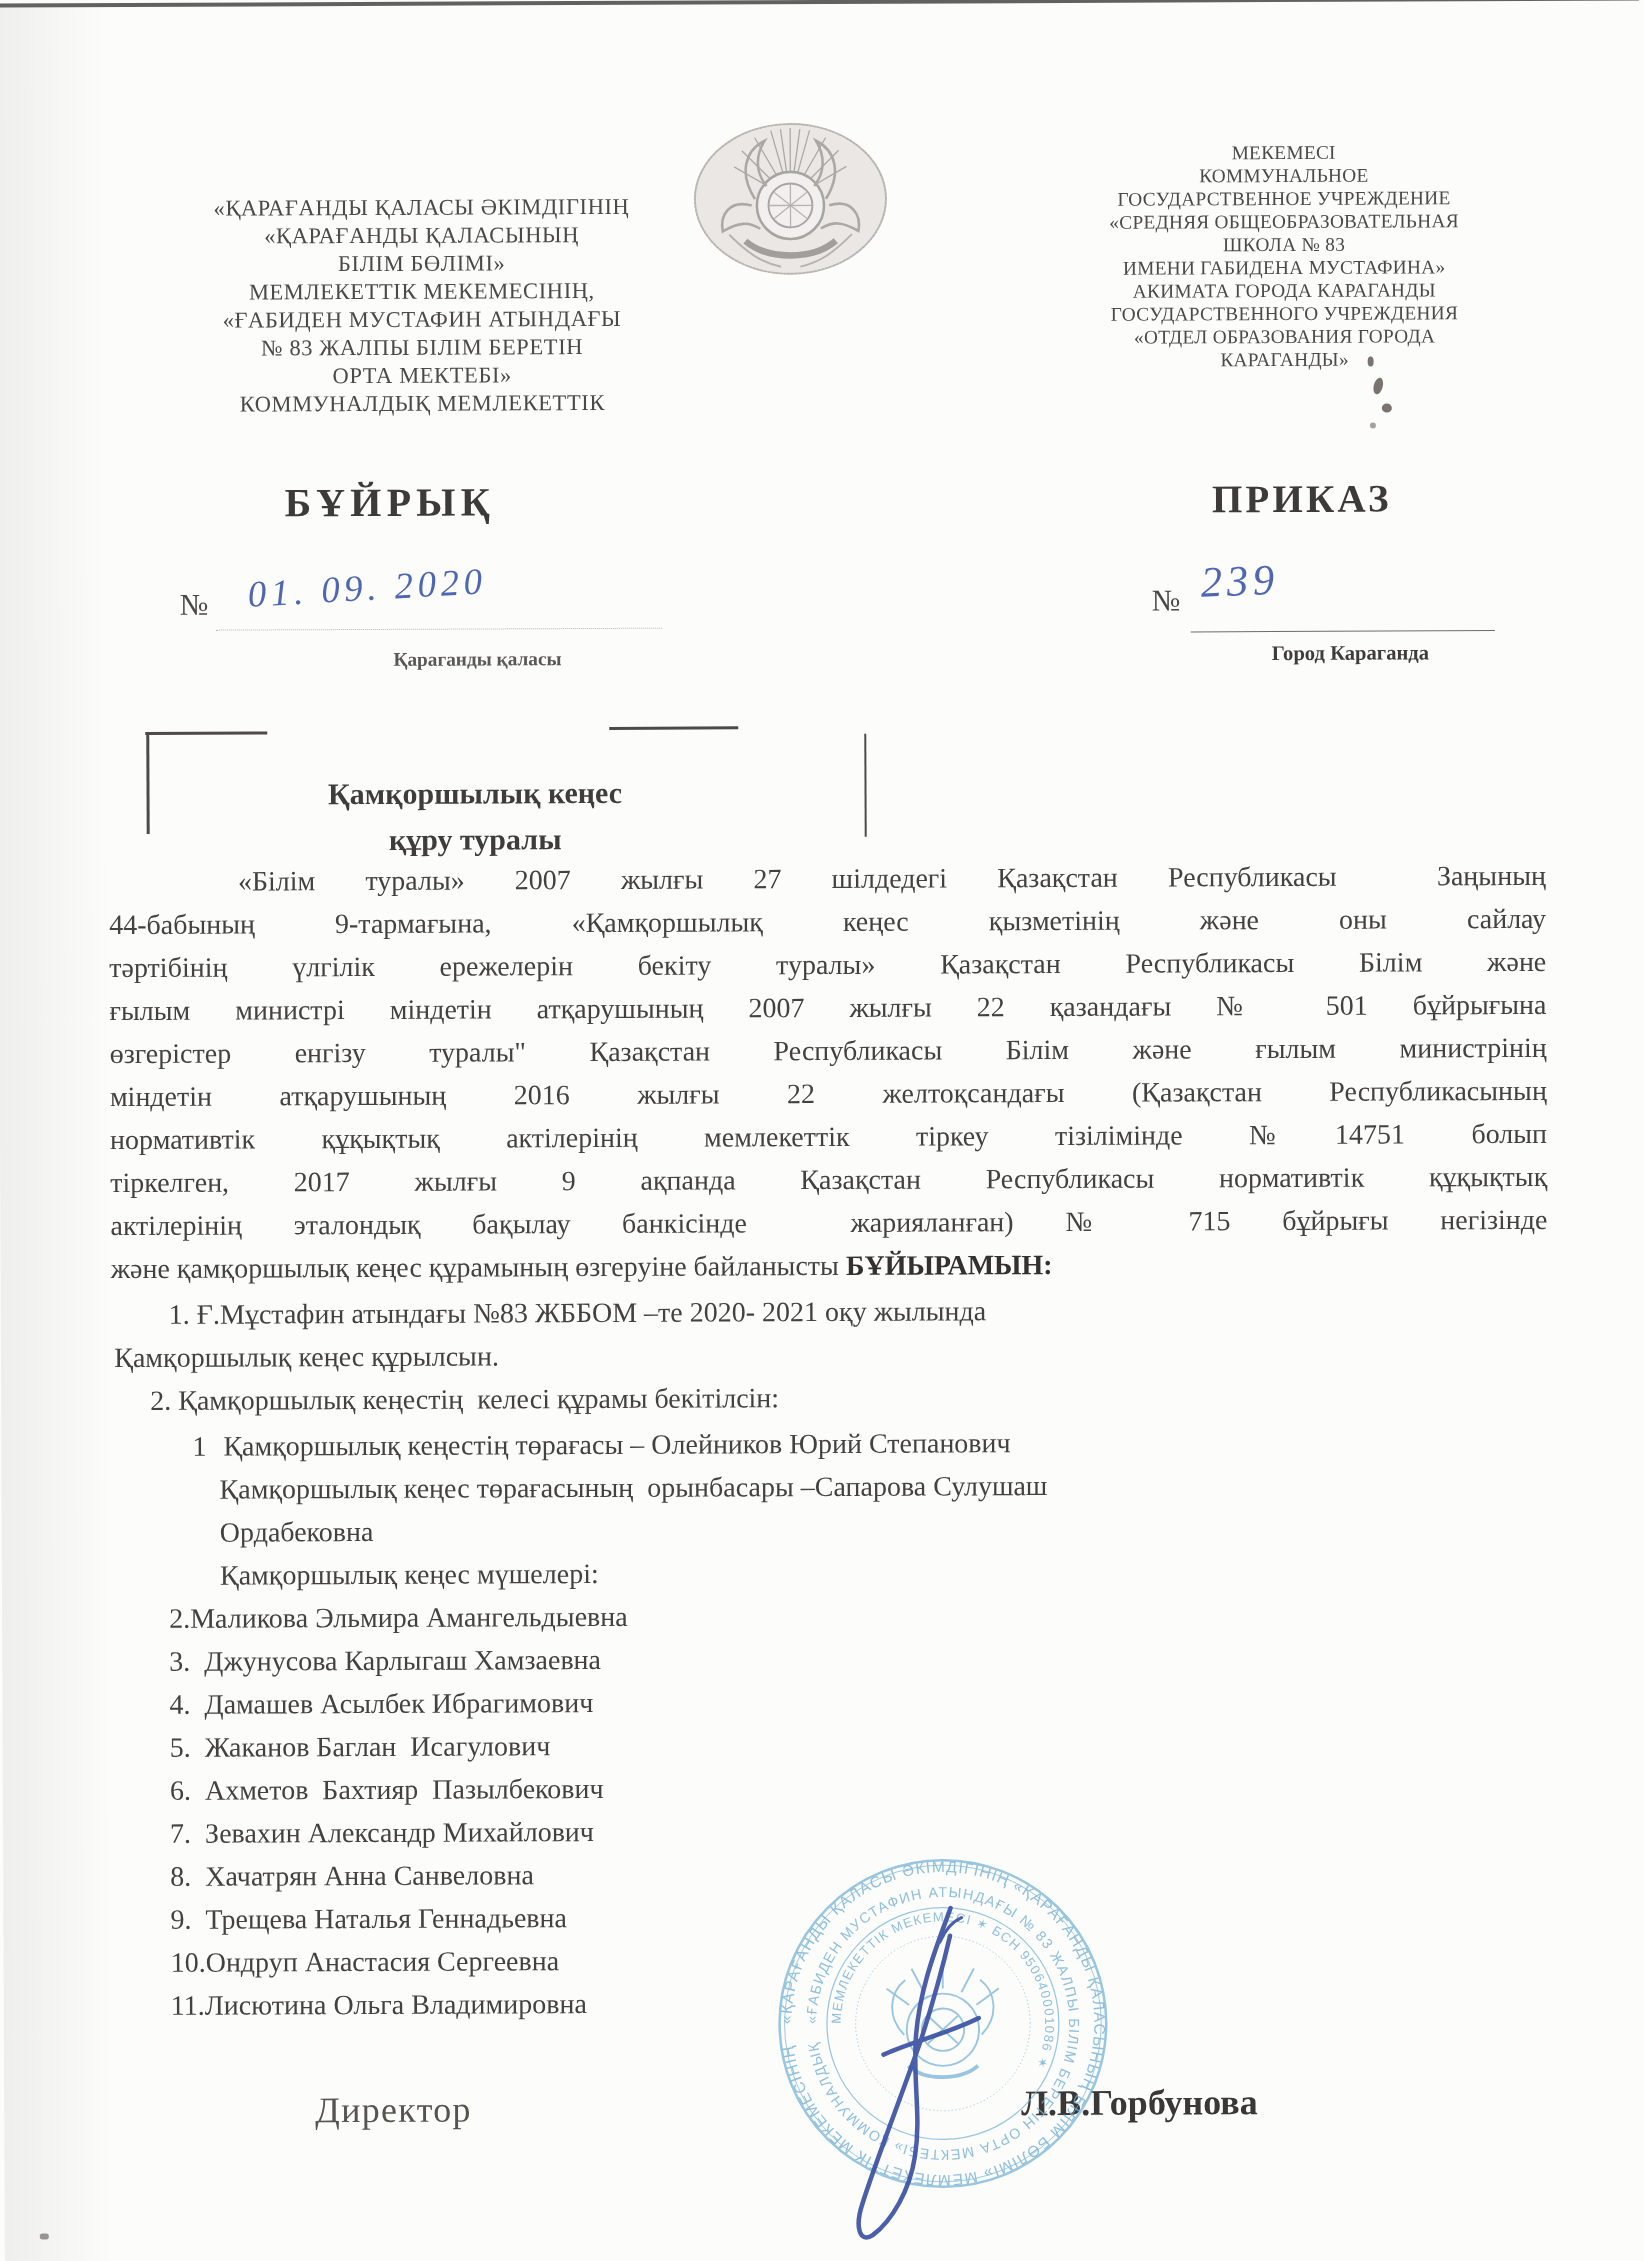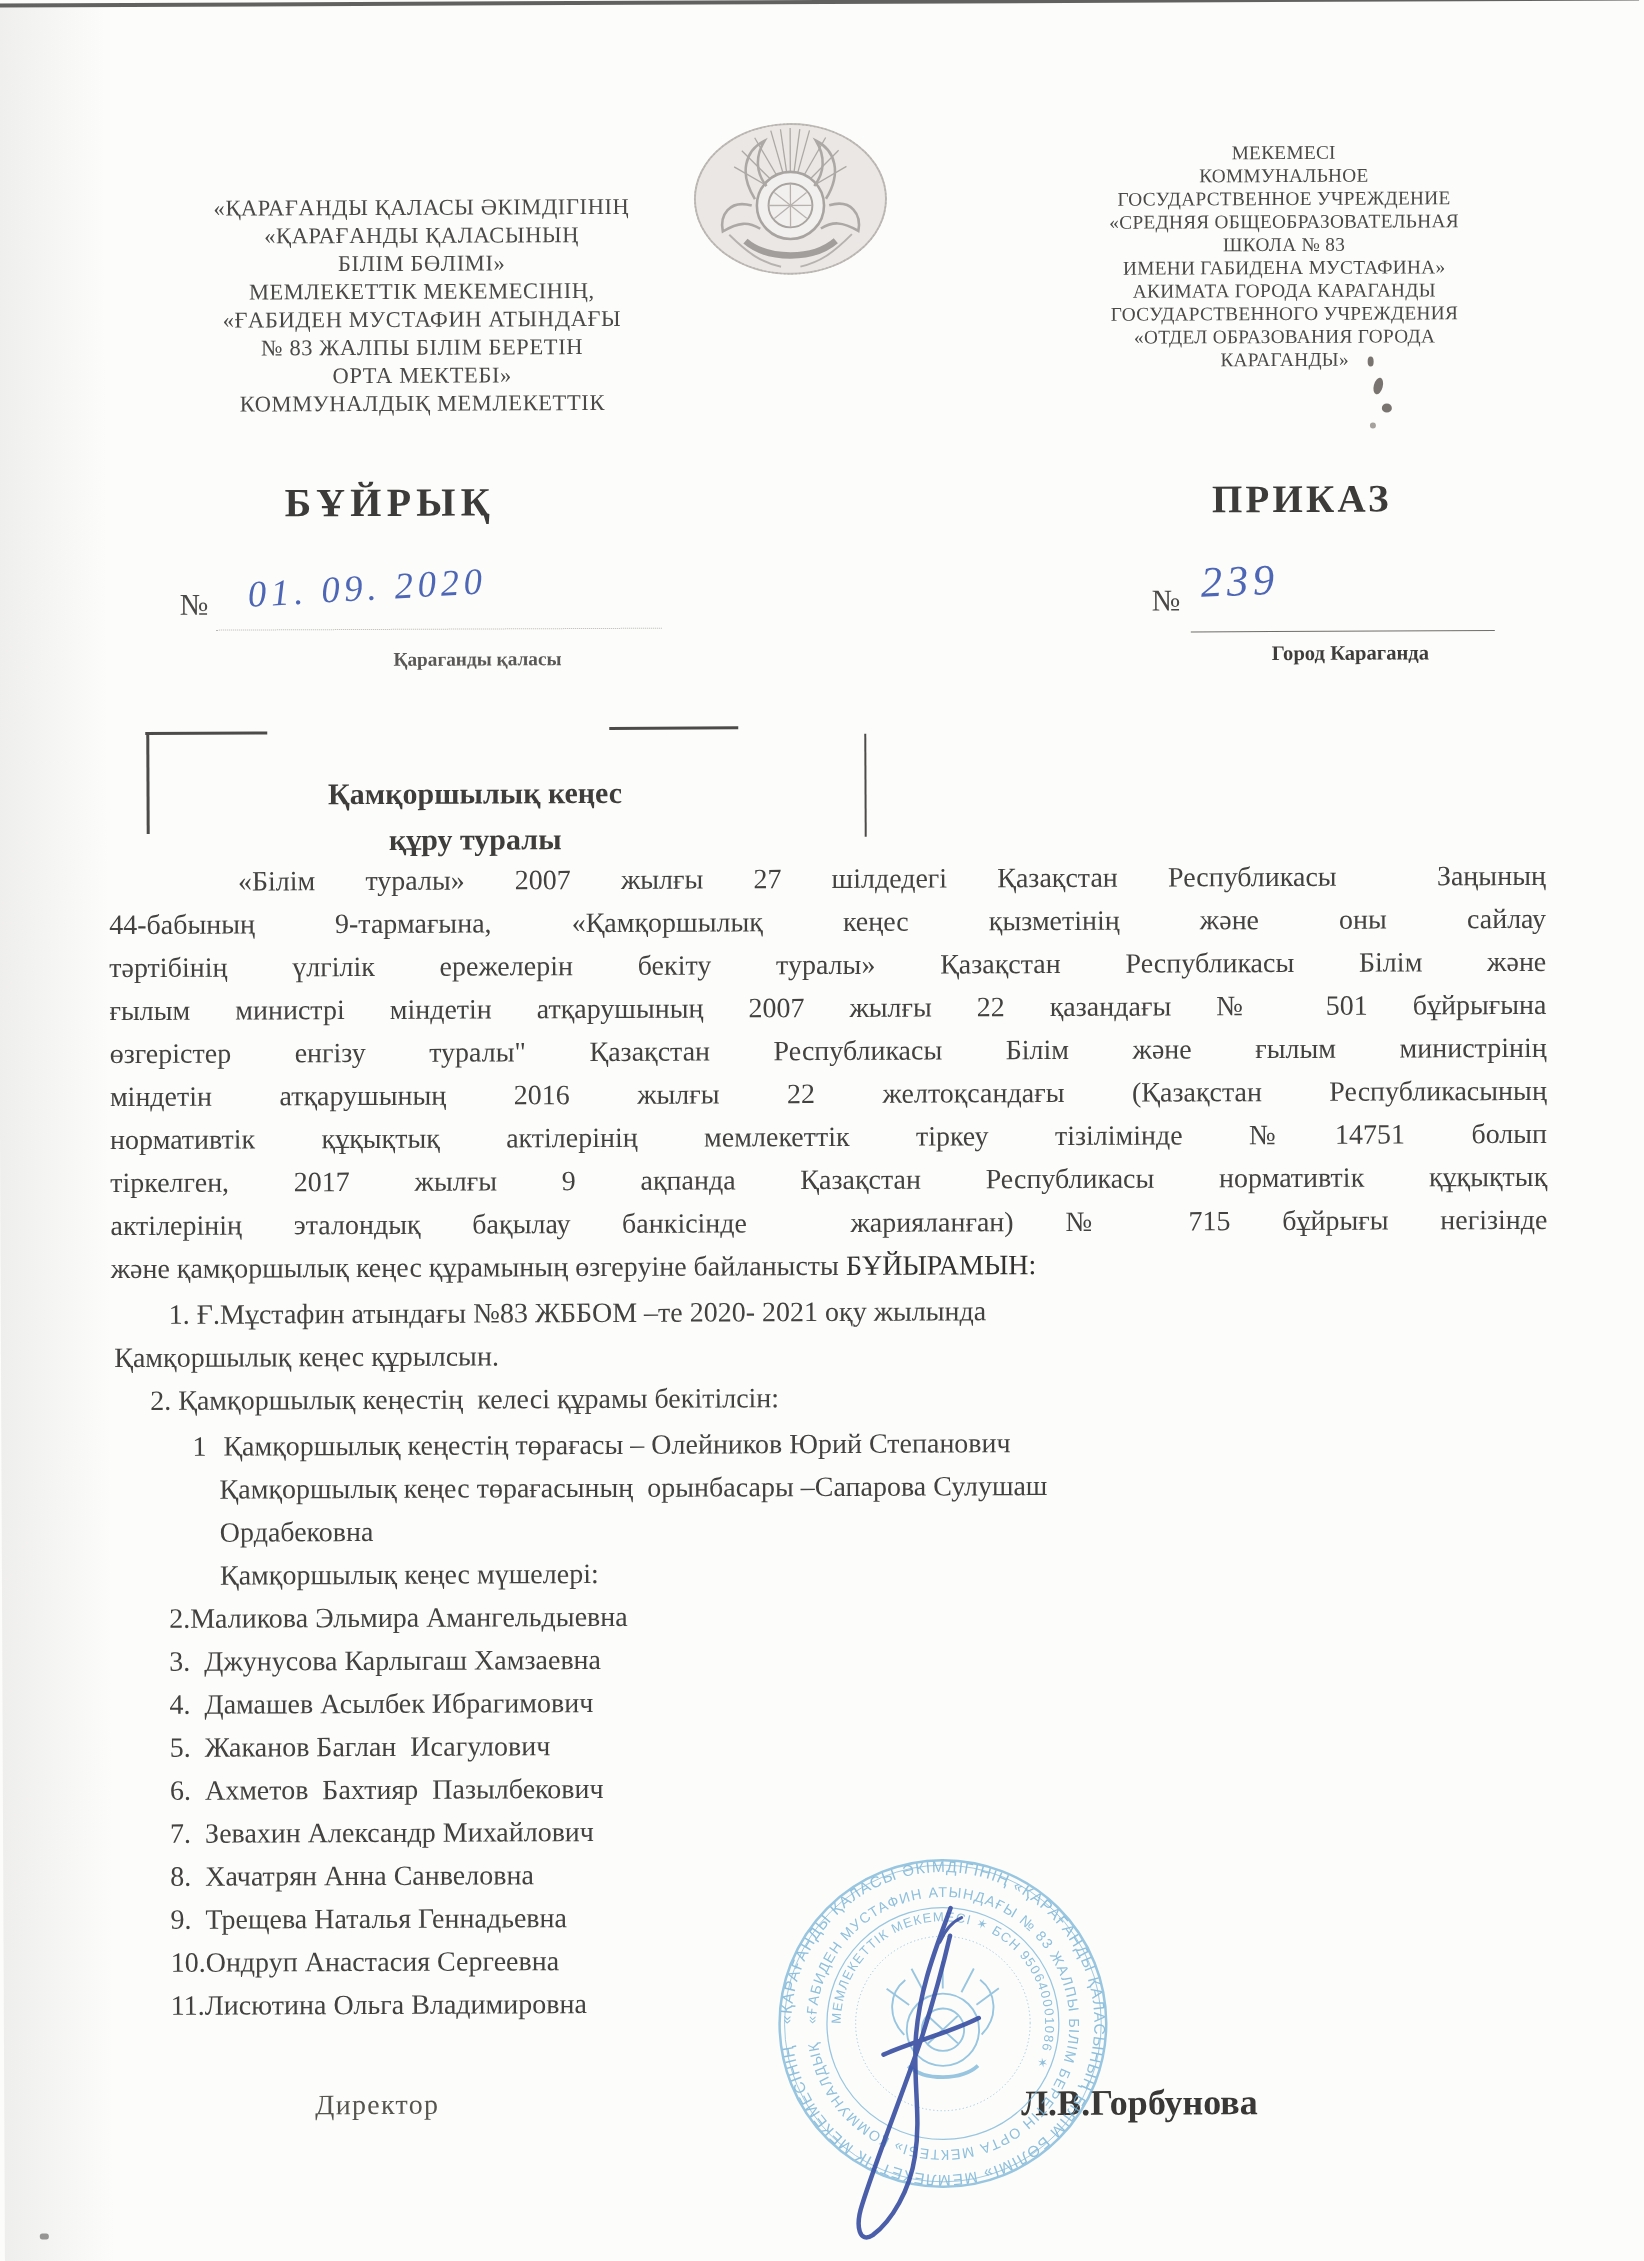--- a/index.html
+++ b/index.html
@@ -40,23 +40,23 @@
     font-size:30px;line-height:46px;font-weight:700;color:#3e3d3c;}
   
   .body-text{position:absolute;left:110px;top:857px;width:1437px;
     font-size:28px;line-height:43px;color:#434241;}
   .ln{white-space:pre-wrap;}
   .just{text-align:justify;text-align-last:justify;}
   .ind{padding-left:129px;}
   .pl5{padding-left:3.2px;}  .pl60{padding-left:39px;}  .pl90{padding-left:58px;}
   .pl126{padding-left:81px;} .pl167{padding-left:108px;} .pl89{padding-left:57px;}
   .num-gap{display:inline-block;width:31px;}
-  .bold{font-weight:400;color:#323130;}
-  
-  .director{position:absolute;left:311px;top:2087px;font-size:28px;color:#56544f;letter-spacing:1.3px;}
+  .bold{font-weight:700;color:#323130;}
+  
+  .director{position:absolute;left:311px;top:2087px;font-size:36px;color:#56544f;letter-spacing:1.3px;}
   .dir-name{position:absolute;left:1017px;top:2083px;font-size:36px;font-weight:700;color:#39383б;color:#393837;}
   
   .stamp{position:absolute;left:752px;top:1837px;opacity:.85;}
   .sig{position:absolute;left:802px;top:1886px;}
   .smudge{position:absolute;background:#4e4742;border-radius:50%;opacity:.75;}
   .emblem{position:absolute;left:688px;top:102px;opacity:.85;}
 </style>
 </head>
 <body>
 

